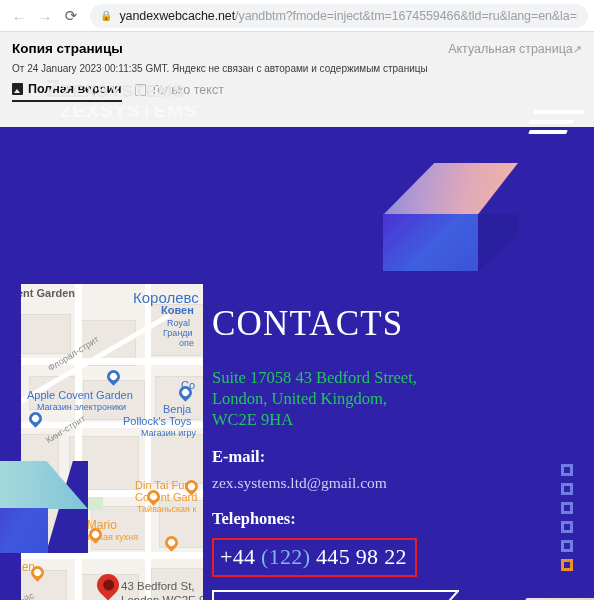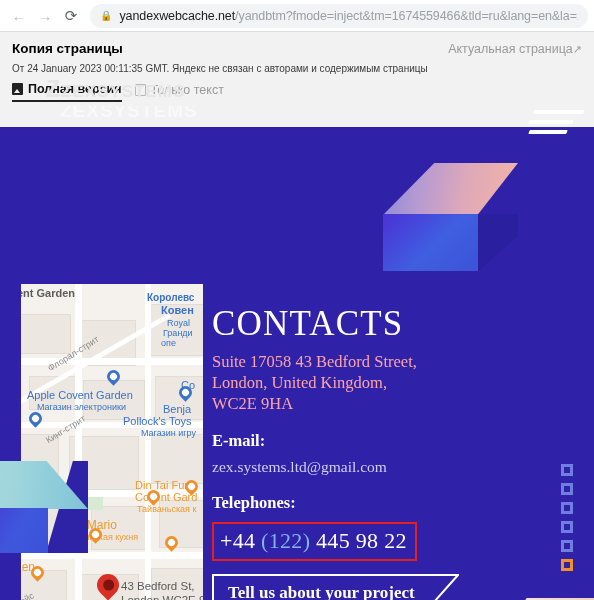--- a/index.html
+++ b/index.html
@@ -177,21 +177,21 @@
 
   
   #contacts{
     position:absolute;left:212px;top:198px;width:300px;z-index:5;
     font-family:"Liberation Serif", serif;
   }
   #contacts h1{
     margin:0;font-size:35px;font-weight:normal;color:#ffffff;letter-spacing:1.2px;
   }
   #contacts .addr{
-    margin-top:7px;font-size:16.5px;line-height:21px;color:#fca5a5;
+    margin-top:23px;font-size:16.5px;line-height:21px;color:#22c55e;
   }
   #contacts .lbl{
     margin-top:17px;font-size:16.5px;color:#ffffff;font-weight:bold;
   }
   #contacts .val{
     margin-top:7px;font-size:15.5px;color:#cfd0ee;
   }
   #phone-box{
     margin-top:9px;display:inline-block;border:2px solid #e81e1e;
     padding:4px 8px 5px 6px;
@@ -296,25 +296,25 @@
     <div class="road" style="left:0;top:74px;width:182px;height:7px;"></div>
     <div class="road" style="left:0;top:138px;width:182px;height:6px;"></div>
     <div class="road" style="left:0;top:206px;width:182px;height:7px;"></div>
     <div class="road" style="left:0;top:268px;width:182px;height:7px;"></div>
 
     <div class="road" style="left:54px;top:0;width:7px;height:398px;"></div>
     <div class="road" style="left:124px;top:0;width:6px;height:398px;"></div>
     <div class="road" style="left:0;top:0;width:182px;height:5px;transform:rotate(-30deg);transform-origin:0 0;left:-10px;top:120px;"></div>
 
     <div class="maplbl dark" style="left:-4px;top:4px;font-size:11px;font-weight:bold;">ent Garden</div>
-    <div class="maplbl blue" style="left:126px;top:8px;font-size:10px;font-weight:bold;">Королевс</div>
+    <div class="maplbl blue" style="left:112px;top:8px;font-size:15px;font-weight:normal;">Королевс</div>
     <div class="maplbl blue" style="left:140px;top:21px;font-size:11px;font-weight:bold;">Ковен</div>
     <div class="maplbl blue" style="left:146px;top:34px;">Royal</div>
     <div class="maplbl blue" style="left:142px;top:44px;">Гранди</div>
-    <div class="maplbl blue" style="left:140px;top:54px;">опе</div>
+    <div class="maplbl blue" style="left:158px;top:54px;">опе</div>
     <div class="maplbl grey rot" style="left:28px;top:80px;">Флорал-стрит</div>
     <div class="maplbl blue" style="left:6px;top:106px;font-size:11px;">Apple Covent Garden</div>
     <div class="maplbl blue" style="left:16px;top:118px;font-size:9px;">Магазин электроники</div>
     <div class="maplbl grey rot" style="left:26px;top:152px;">Кинг-стрит</div>
     <div class="maplbl blue" style="left:142px;top:120px;font-size:11px;">Benja</div>
     <div class="maplbl blue" style="left:102px;top:132px;font-size:11px;">Pollock's Toys</div>
     <div class="maplbl blue" style="left:120px;top:144px;font-size:9px;">Магазин игру</div>
     <div class="maplbl poi" style="left:114px;top:196px;font-size:11px;">Din Tai Fung</div>
     <div class="maplbl poi" style="left:114px;top:208px;font-size:11px;">Covent Gard</div>
     <div class="maplbl poi" style="left:116px;top:220px;font-size:9px;">Тайваньская к</div>

